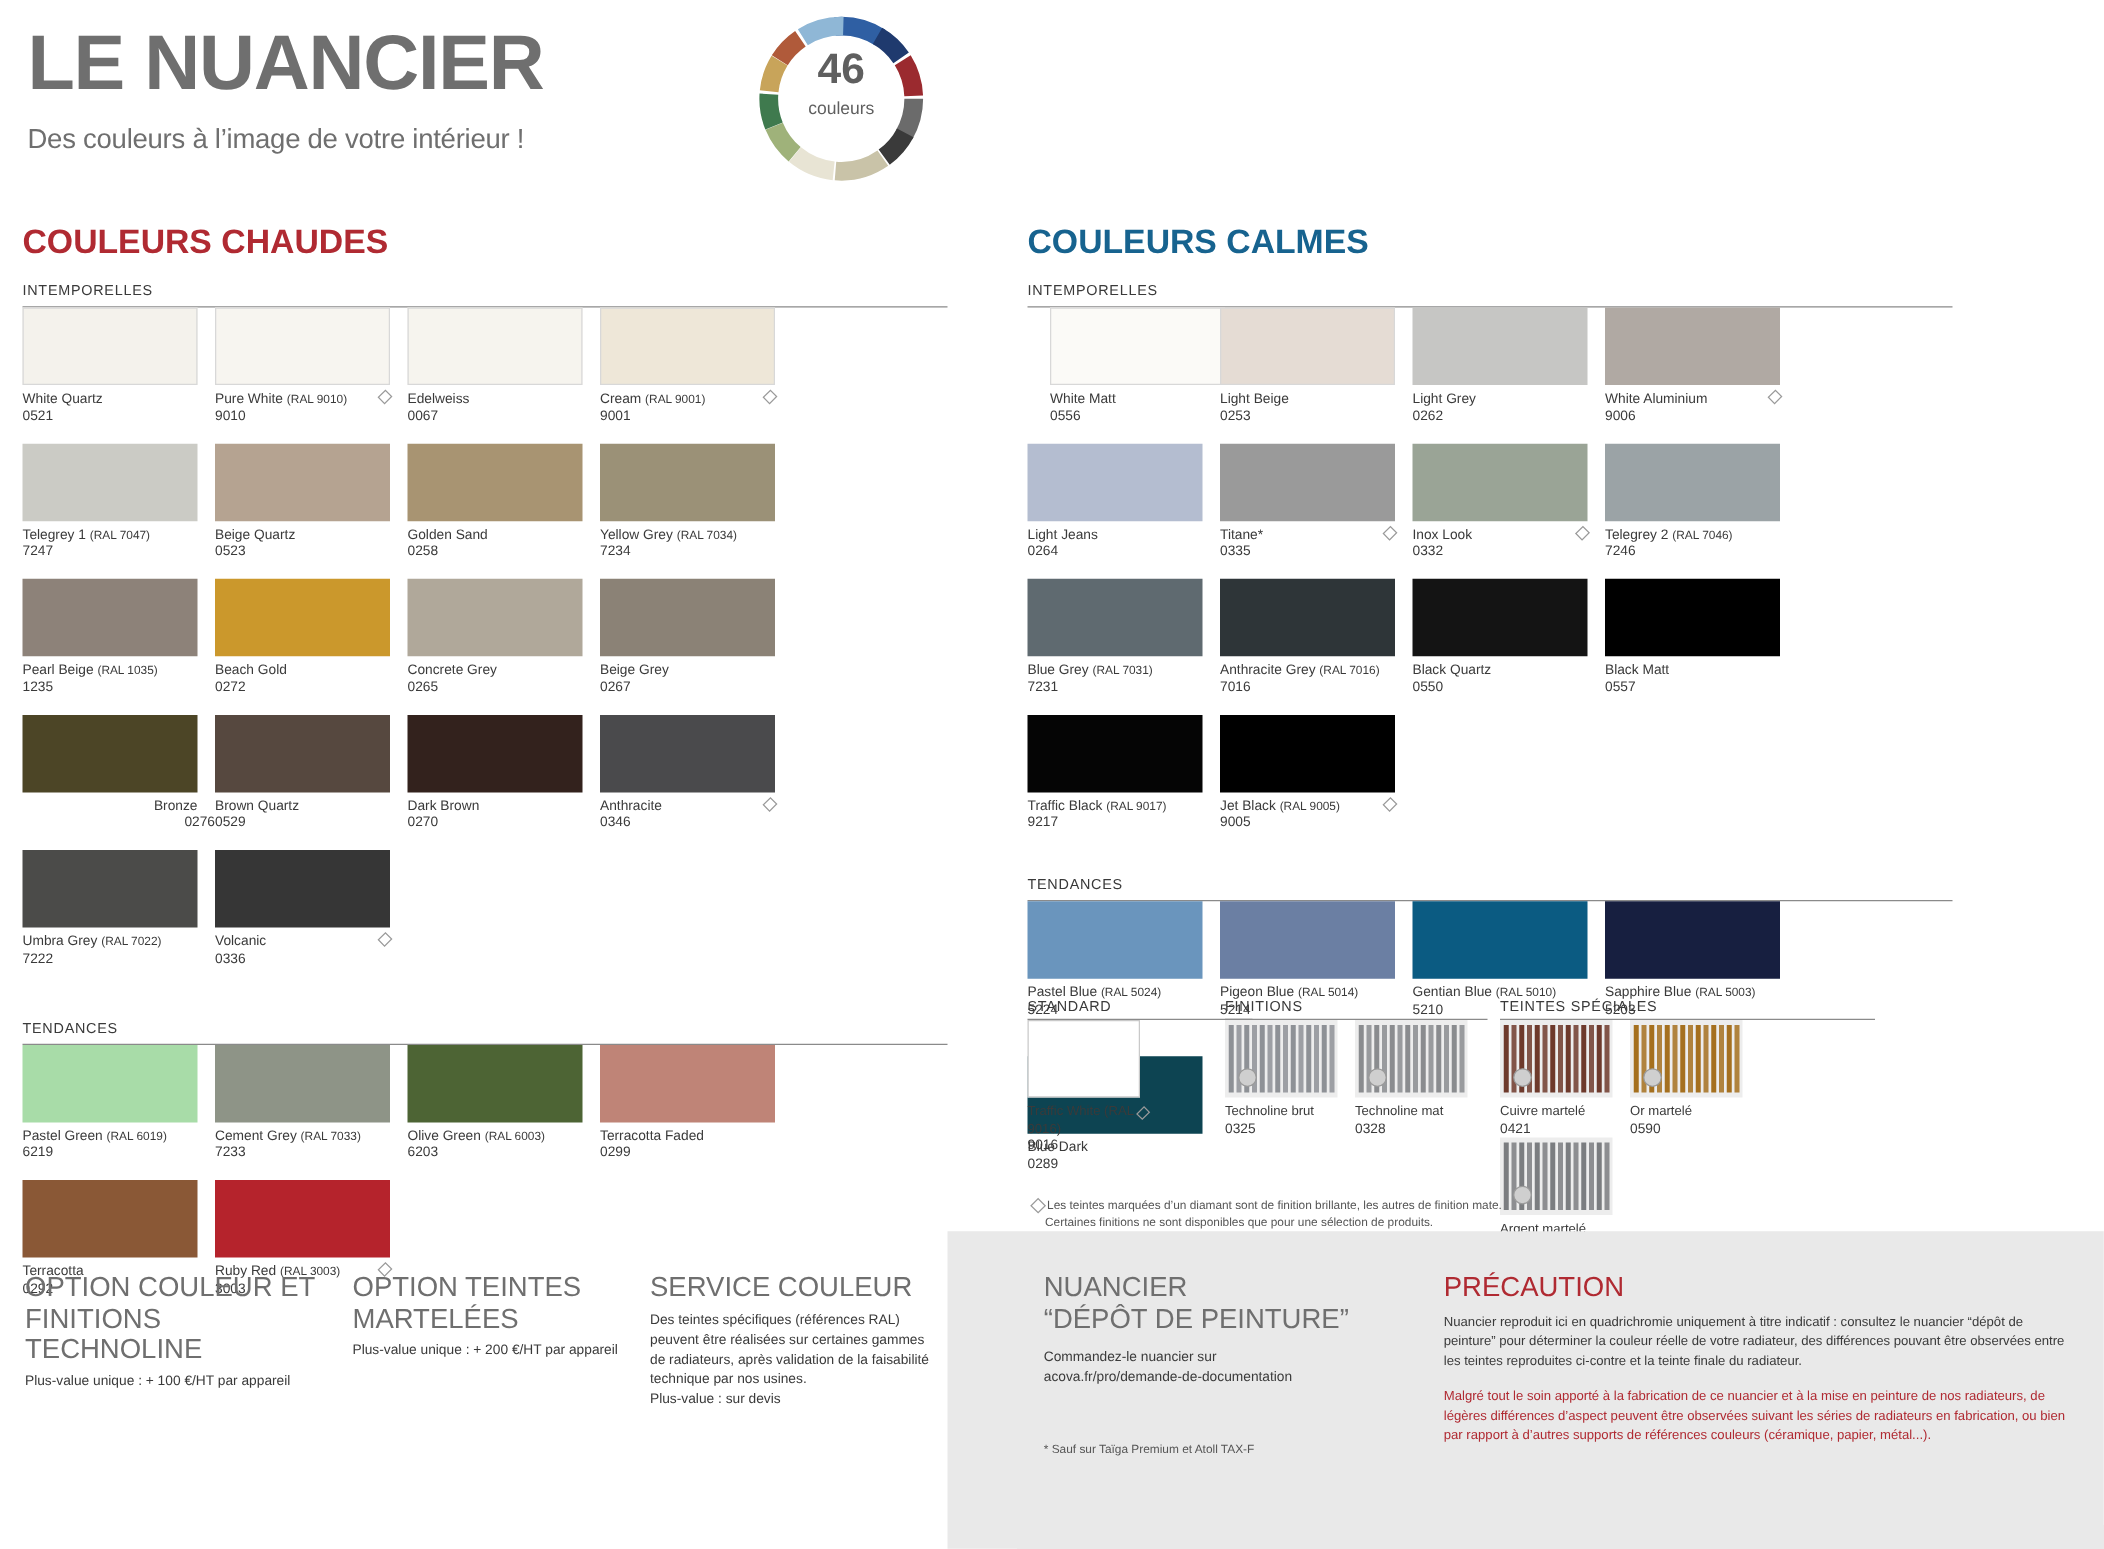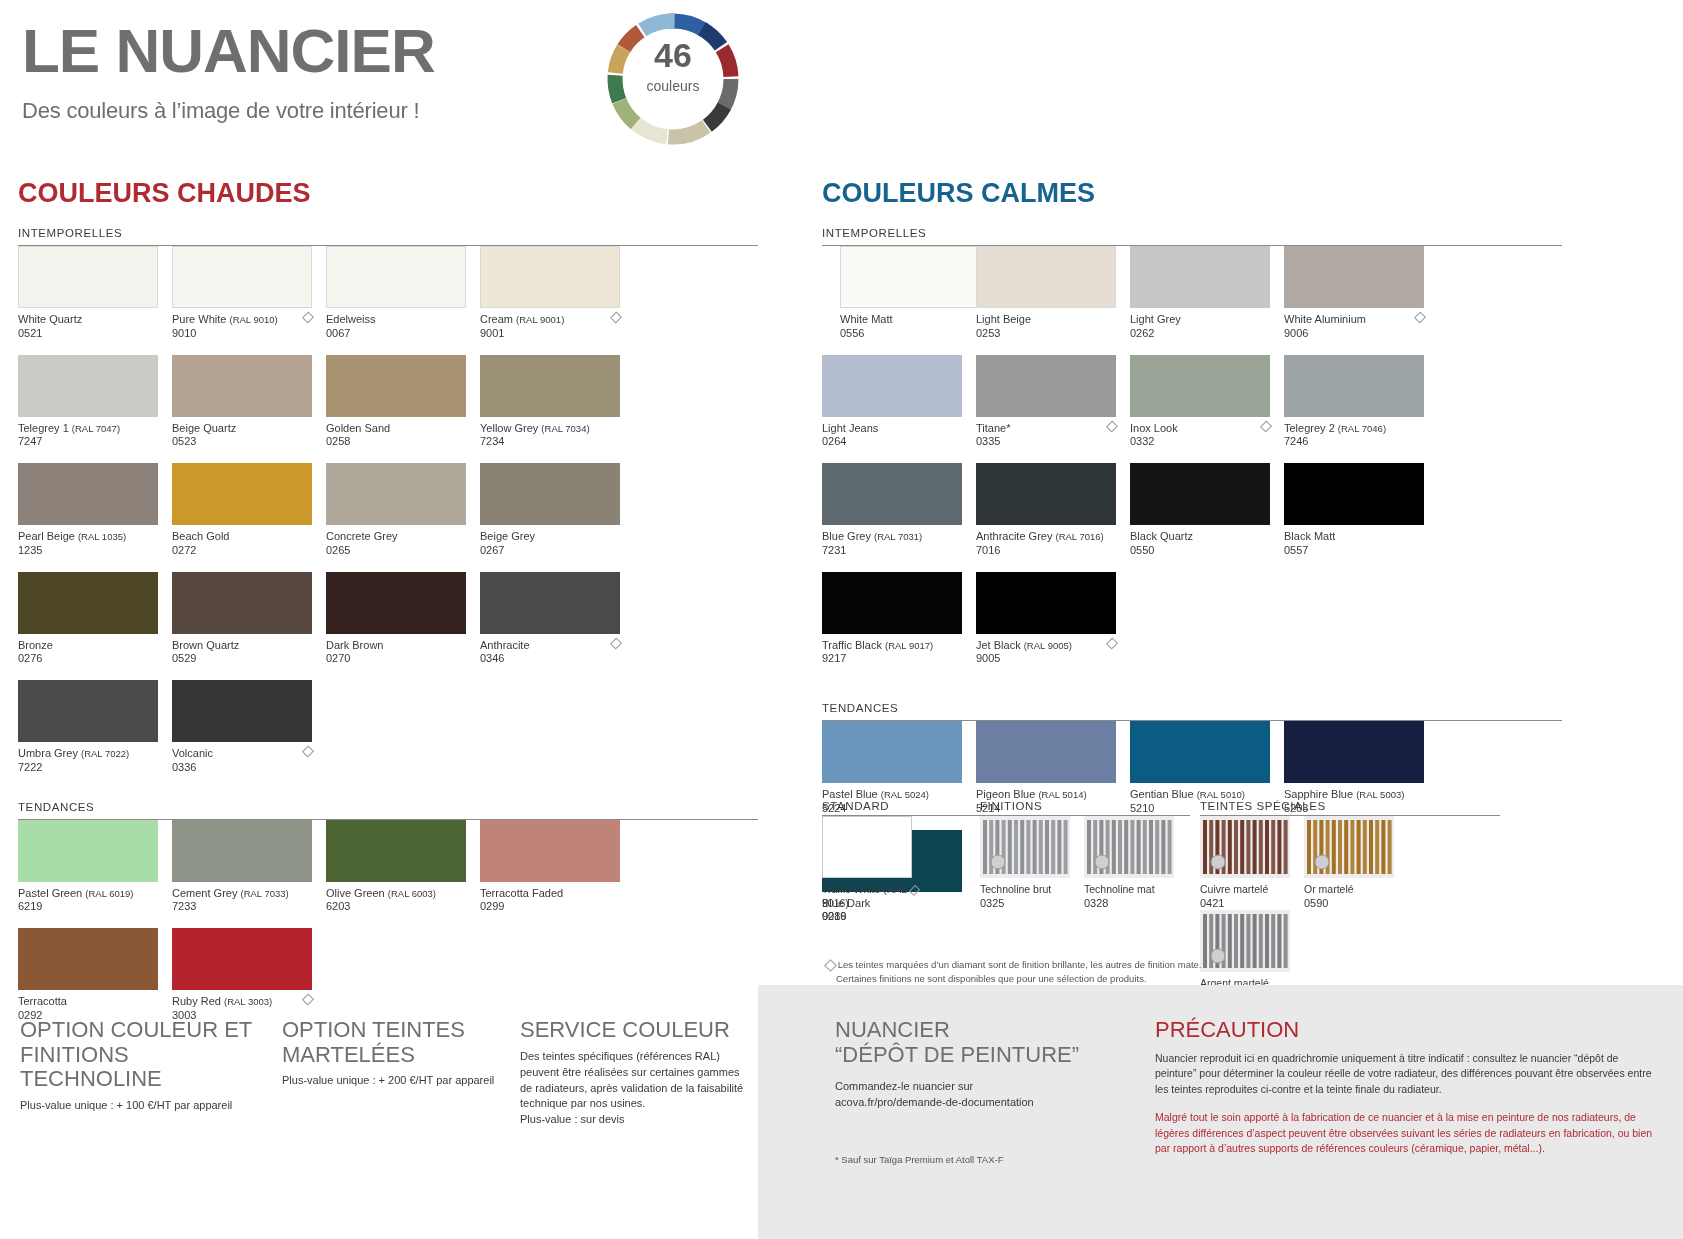--- a/index.html
+++ b/index.html
@@ -184,21 +184,21 @@
             </div>
             <div class="code">0265</div>
           </div>
           <div class="cell" style="margin-bottom: 14px;">
             <div class="sw" style="background: rgb(139, 130, 118);"></div>
             <div class="nmrow">
               <div class="nm"><span>Beige Grey</span></div>
             </div>
             <div class="code">0267</div>
           </div>
-          <div class="cell" style="margin-bottom: 14px;">
+          <div class="cell" style="margin-bottom: 14px; text-align: right;">
             <div class="sw" style="background: rgb(76, 69, 38);"></div>
             <div class="nmrow">
               <div class="nm"><span>Bronze</span></div>
             </div>
             <div class="code">0276</div>
           </div>
           <div class="cell" style="margin-bottom: 14px;">
             <div class="sw" style="background: rgb(86, 72, 63);"></div>
             <div class="nmrow">
               <div class="nm"><span>Brown Quartz</span></div>
@@ -213,21 +213,21 @@
             <div class="code">0270</div>
           </div>
           <div class="cell" style="margin-bottom: 14px;">
             <div class="sw" style="background: rgb(74, 74, 76);"></div>
             <div class="nmrow">
               <div class="nm"><span>Anthracite</span></div>
               <span class="dia" style="margin-top: 5px;"></span>
             </div>
             <div class="code">0346</div>
           </div>
-          <div class="cell" style="margin-bottom: 14px;">
+          <div class="cell" style="margin-bottom: 30px;">
             <div class="sw" style="background: rgb(75, 75, 73);"></div>
             <div class="nmrow">
               <div class="nm"><span>Umbra Grey</span> <span class="ral">(RAL 7022)</span></div>
             </div>
             <div class="code">7222</div>
           </div>
           <div class="cell" style="margin-bottom: 14px;">
             <div class="sw" style="background: rgb(54, 54, 54);"></div>
             <div class="nmrow">
               <div class="nm"><span>Volcanic</span></div>
@@ -398,21 +398,21 @@
             </div>
             <div class="code">9005</div>
           </div>
         </div>
     </div>
 
     <div style="margin-top:22px;">
       <div class="subhead">TENDANCES</div>
       <div class="rule"></div>
       <div class="grid" id="calm-grid-1">
-          <div class="cell" style="margin-bottom: 14px; border-radius: 22px;">
+          <div class="cell" style="margin-bottom: 29px; border-radius: 22px;">
             <div class="sw" style="background: rgb(106, 149, 189);"></div>
             <div class="nmrow">
               <div class="nm"><span>Pastel Blue</span> <span class="ral">(RAL 5024)</span></div>
             </div>
             <div class="code">5224</div>
           </div>
           <div class="cell" style="margin-bottom: 14px;">
             <div class="sw" style="background: rgb(107, 127, 163);"></div>
             <div class="nmrow">
               <div class="nm"><span>Pigeon Blue</span> <span class="ral">(RAL 5014)</span></div>

